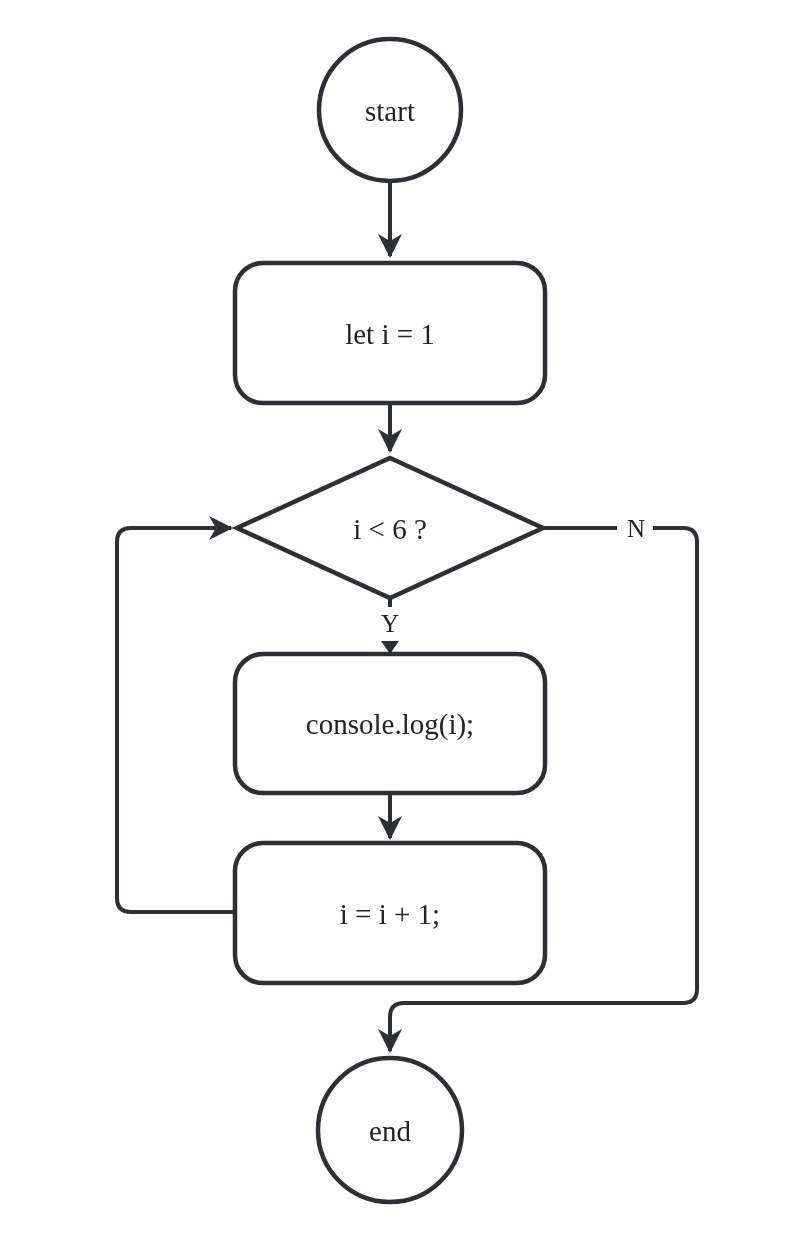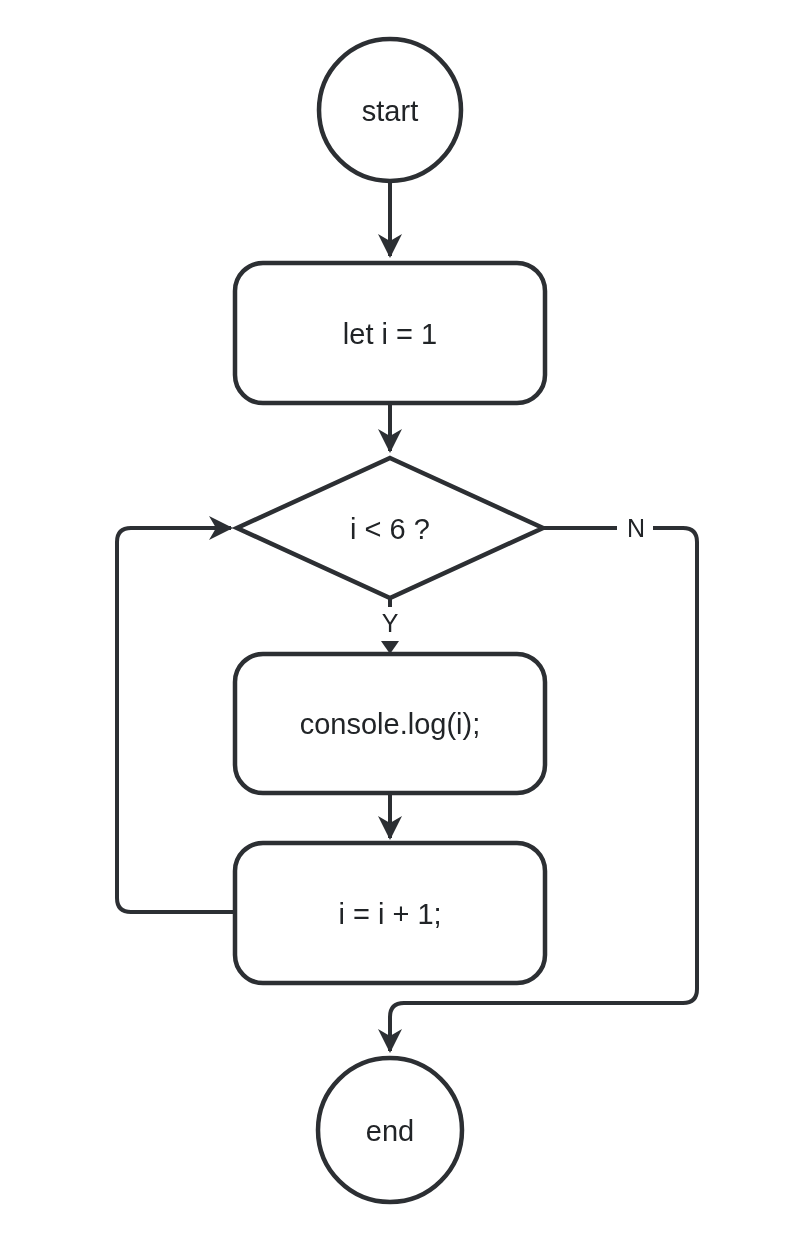--- a/index.html
+++ b/index.html
@@ -6,21 +6,21 @@
     margin: 0;
     padding: 0;
     background: #ffffff;
   }
   .stage {
     position: relative;
     width: 807px;
     height: 1239px;
     background: #ffffff;
     overflow: hidden;
-    font-family: Liberation Sans, sans-serif;
+    font-family: Liberation Serif, serif;
   }
   svg { display: block; }
   .edge {
     fill: none;
     stroke: #2c2f33;
     stroke-width: 4;
     stroke-linejoin: round;
   }
   .shape {
     fill: #ffffff;

